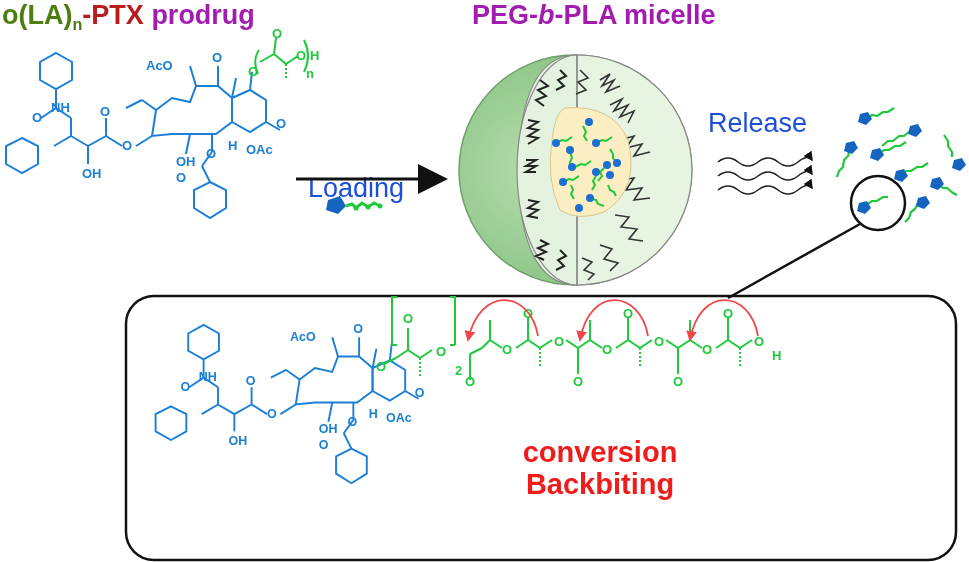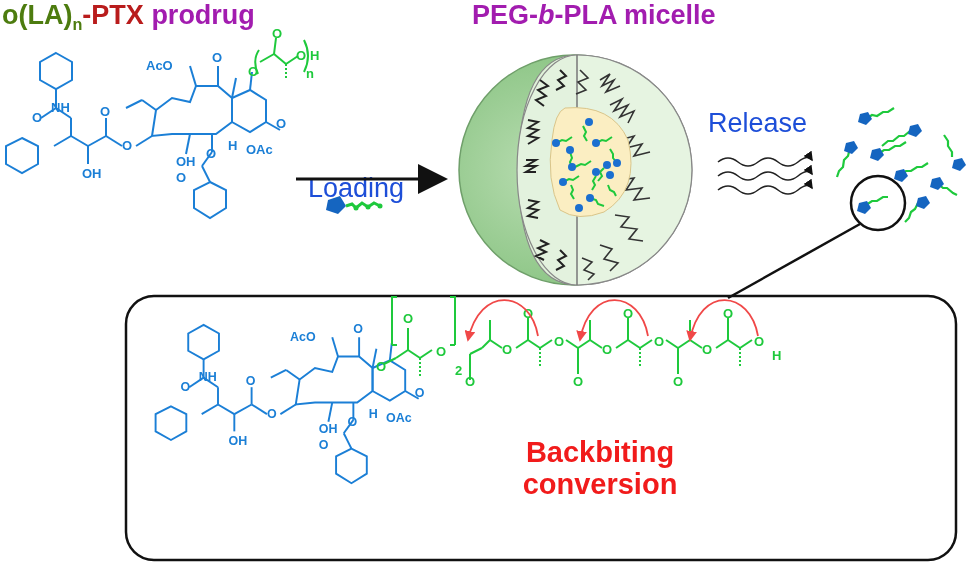--- a/index.html
+++ b/index.html
@@ -283,15 +283,15 @@
   </g>
 
   <g fill="none" stroke="#f04848" stroke-width="1.8">
     <path d="M538,336 C530,290 480,285 468,340" marker-end="url(#ahr)"></path>
     <path d="M648,336 C640,290 590,285 580,340" marker-end="url(#ahr)"></path>
     <path d="M758,336 C750,290 700,285 690,340" marker-end="url(#ahr)"></path>
   </g>
 </svg>
 
 <div class="red-text" style="left:500px; top:436px; width:200px;">
+  <div>conversion</div>
   <div>Backbiting</div>
-  <div>conversion</div>
 </div>
 
 </body></html>

